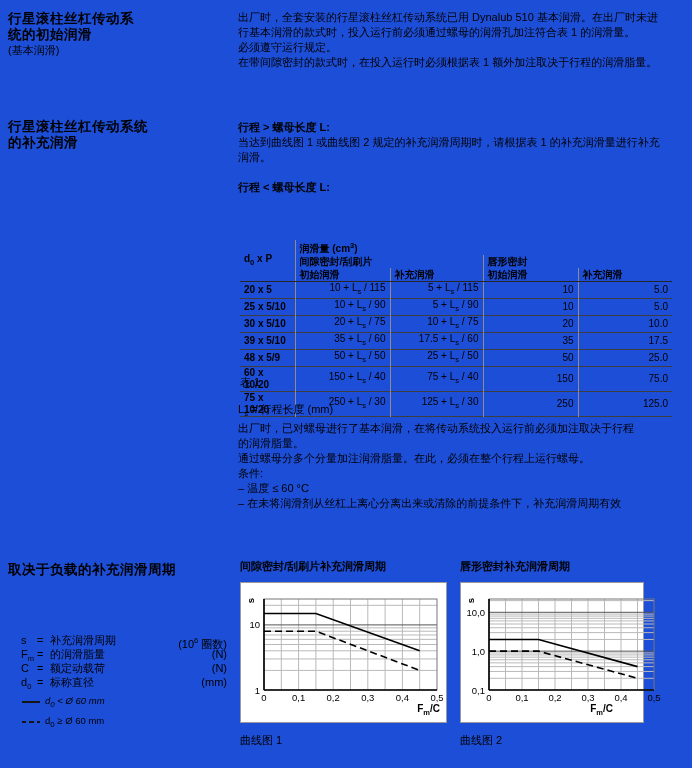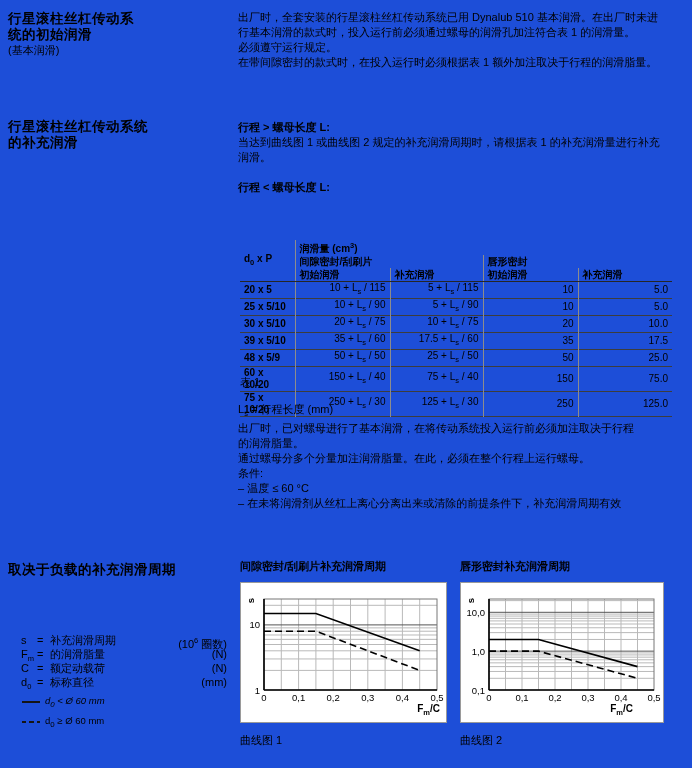--- a/index.html
+++ b/index.html
@@ -224,21 +224,21 @@
             <text x="126.80" y="118" text-anchor="middle" font-size="9.5">0,3</text>
             <text x="161.40" y="118" text-anchor="middle" font-size="9.5">0,4</text>
             <text x="196.00" y="118" text-anchor="middle" font-size="9.5">0,5</text>
             <text x="19" y="110.5" text-anchor="end" font-size="9.5">1</text>
             <text x="19" y="45.4" text-anchor="end" font-size="9.5">10</text>
           </g>
         </svg><div class="chart-ylab">s</div><div class="chart-xlab" style="top:120px;right:6px">F<sub>m</sub>/C</div></div>
     <div class="chart-caption">曲线图 1</div>
   </div>
 
-  <div class="abs chart" style="left:460px; top:560px; width:204px">
+  <div class="abs chart" style="left:460px; top:560px; width:184px">
     <div class="chart-title">唇形密封补充润滑周期</div>
     <div class="chart-box"><svg width="226" height="139">
           <g stroke="#b9b9b9" stroke-width="1">
             <line x1="44.50" y1="16" x2="44.50" y2="107"></line>
             <line x1="61.00" y1="16" x2="61.00" y2="107"></line>
             <line x1="77.50" y1="16" x2="77.50" y2="107"></line>
             <line x1="94.00" y1="16" x2="94.00" y2="107"></line>
             <line x1="110.50" y1="16" x2="110.50" y2="107"></line>
             <line x1="127.00" y1="16" x2="127.00" y2="107"></line>
             <line x1="143.50" y1="16" x2="143.50" y2="107"></line>

